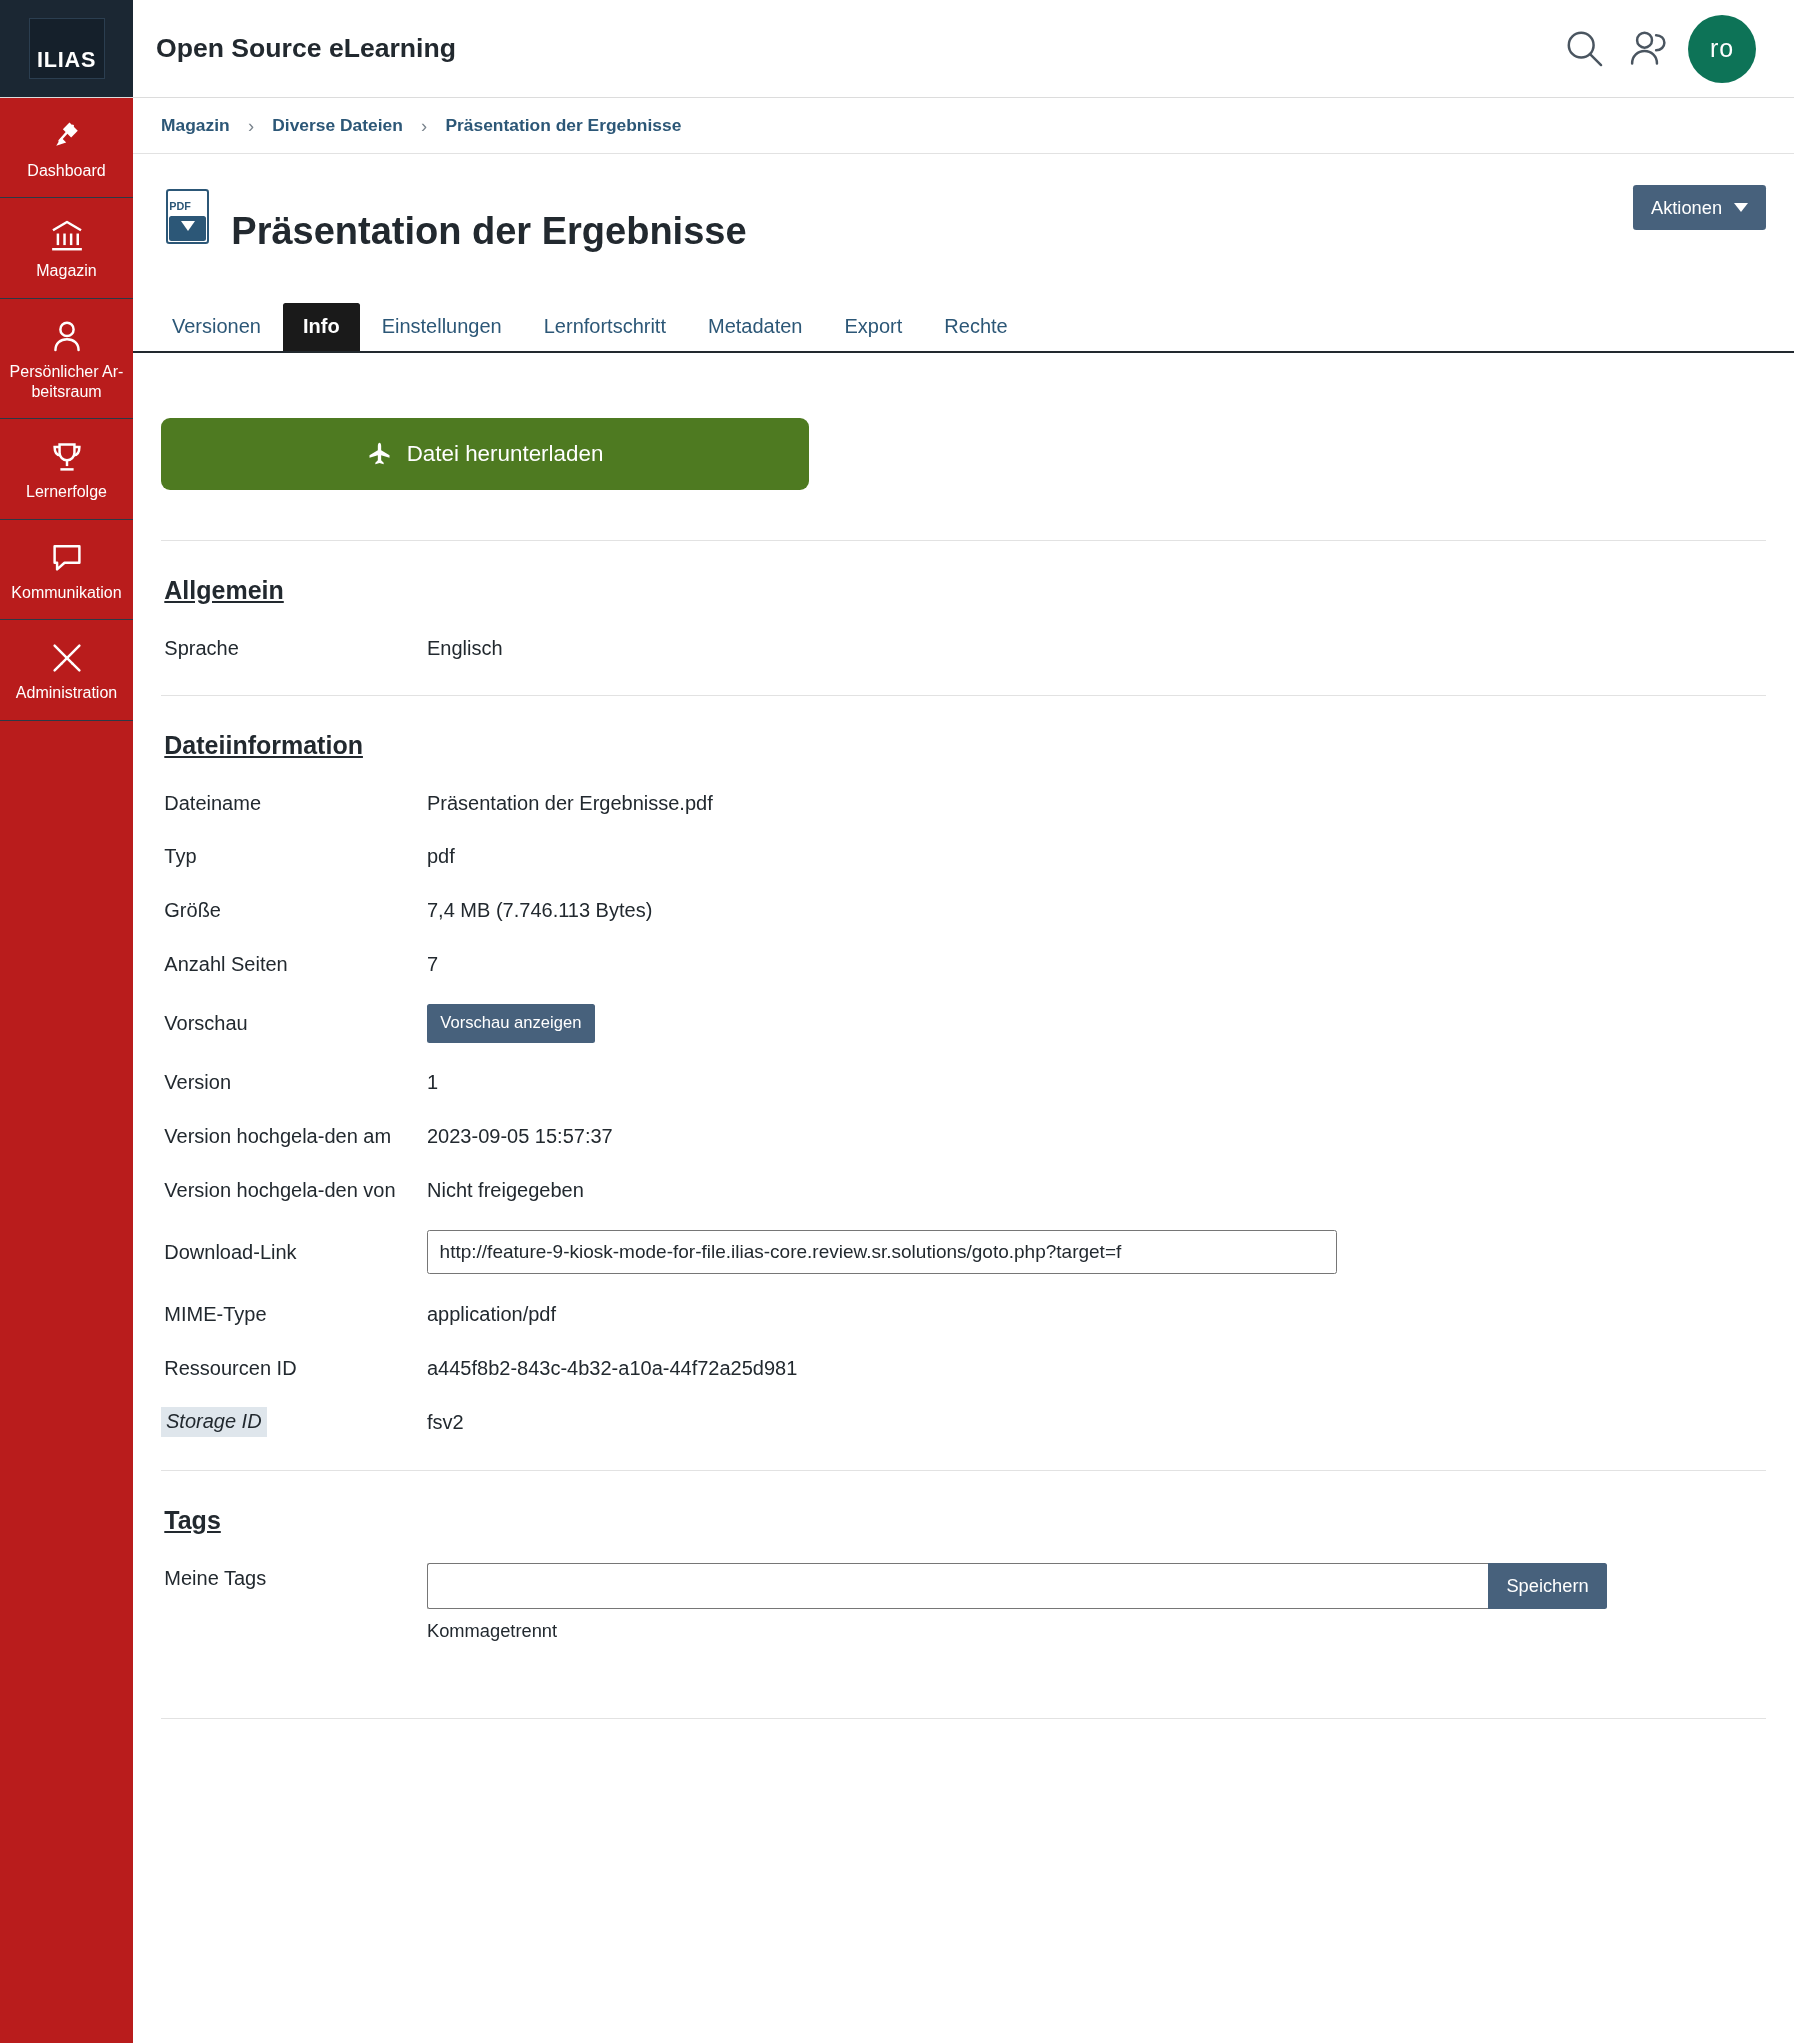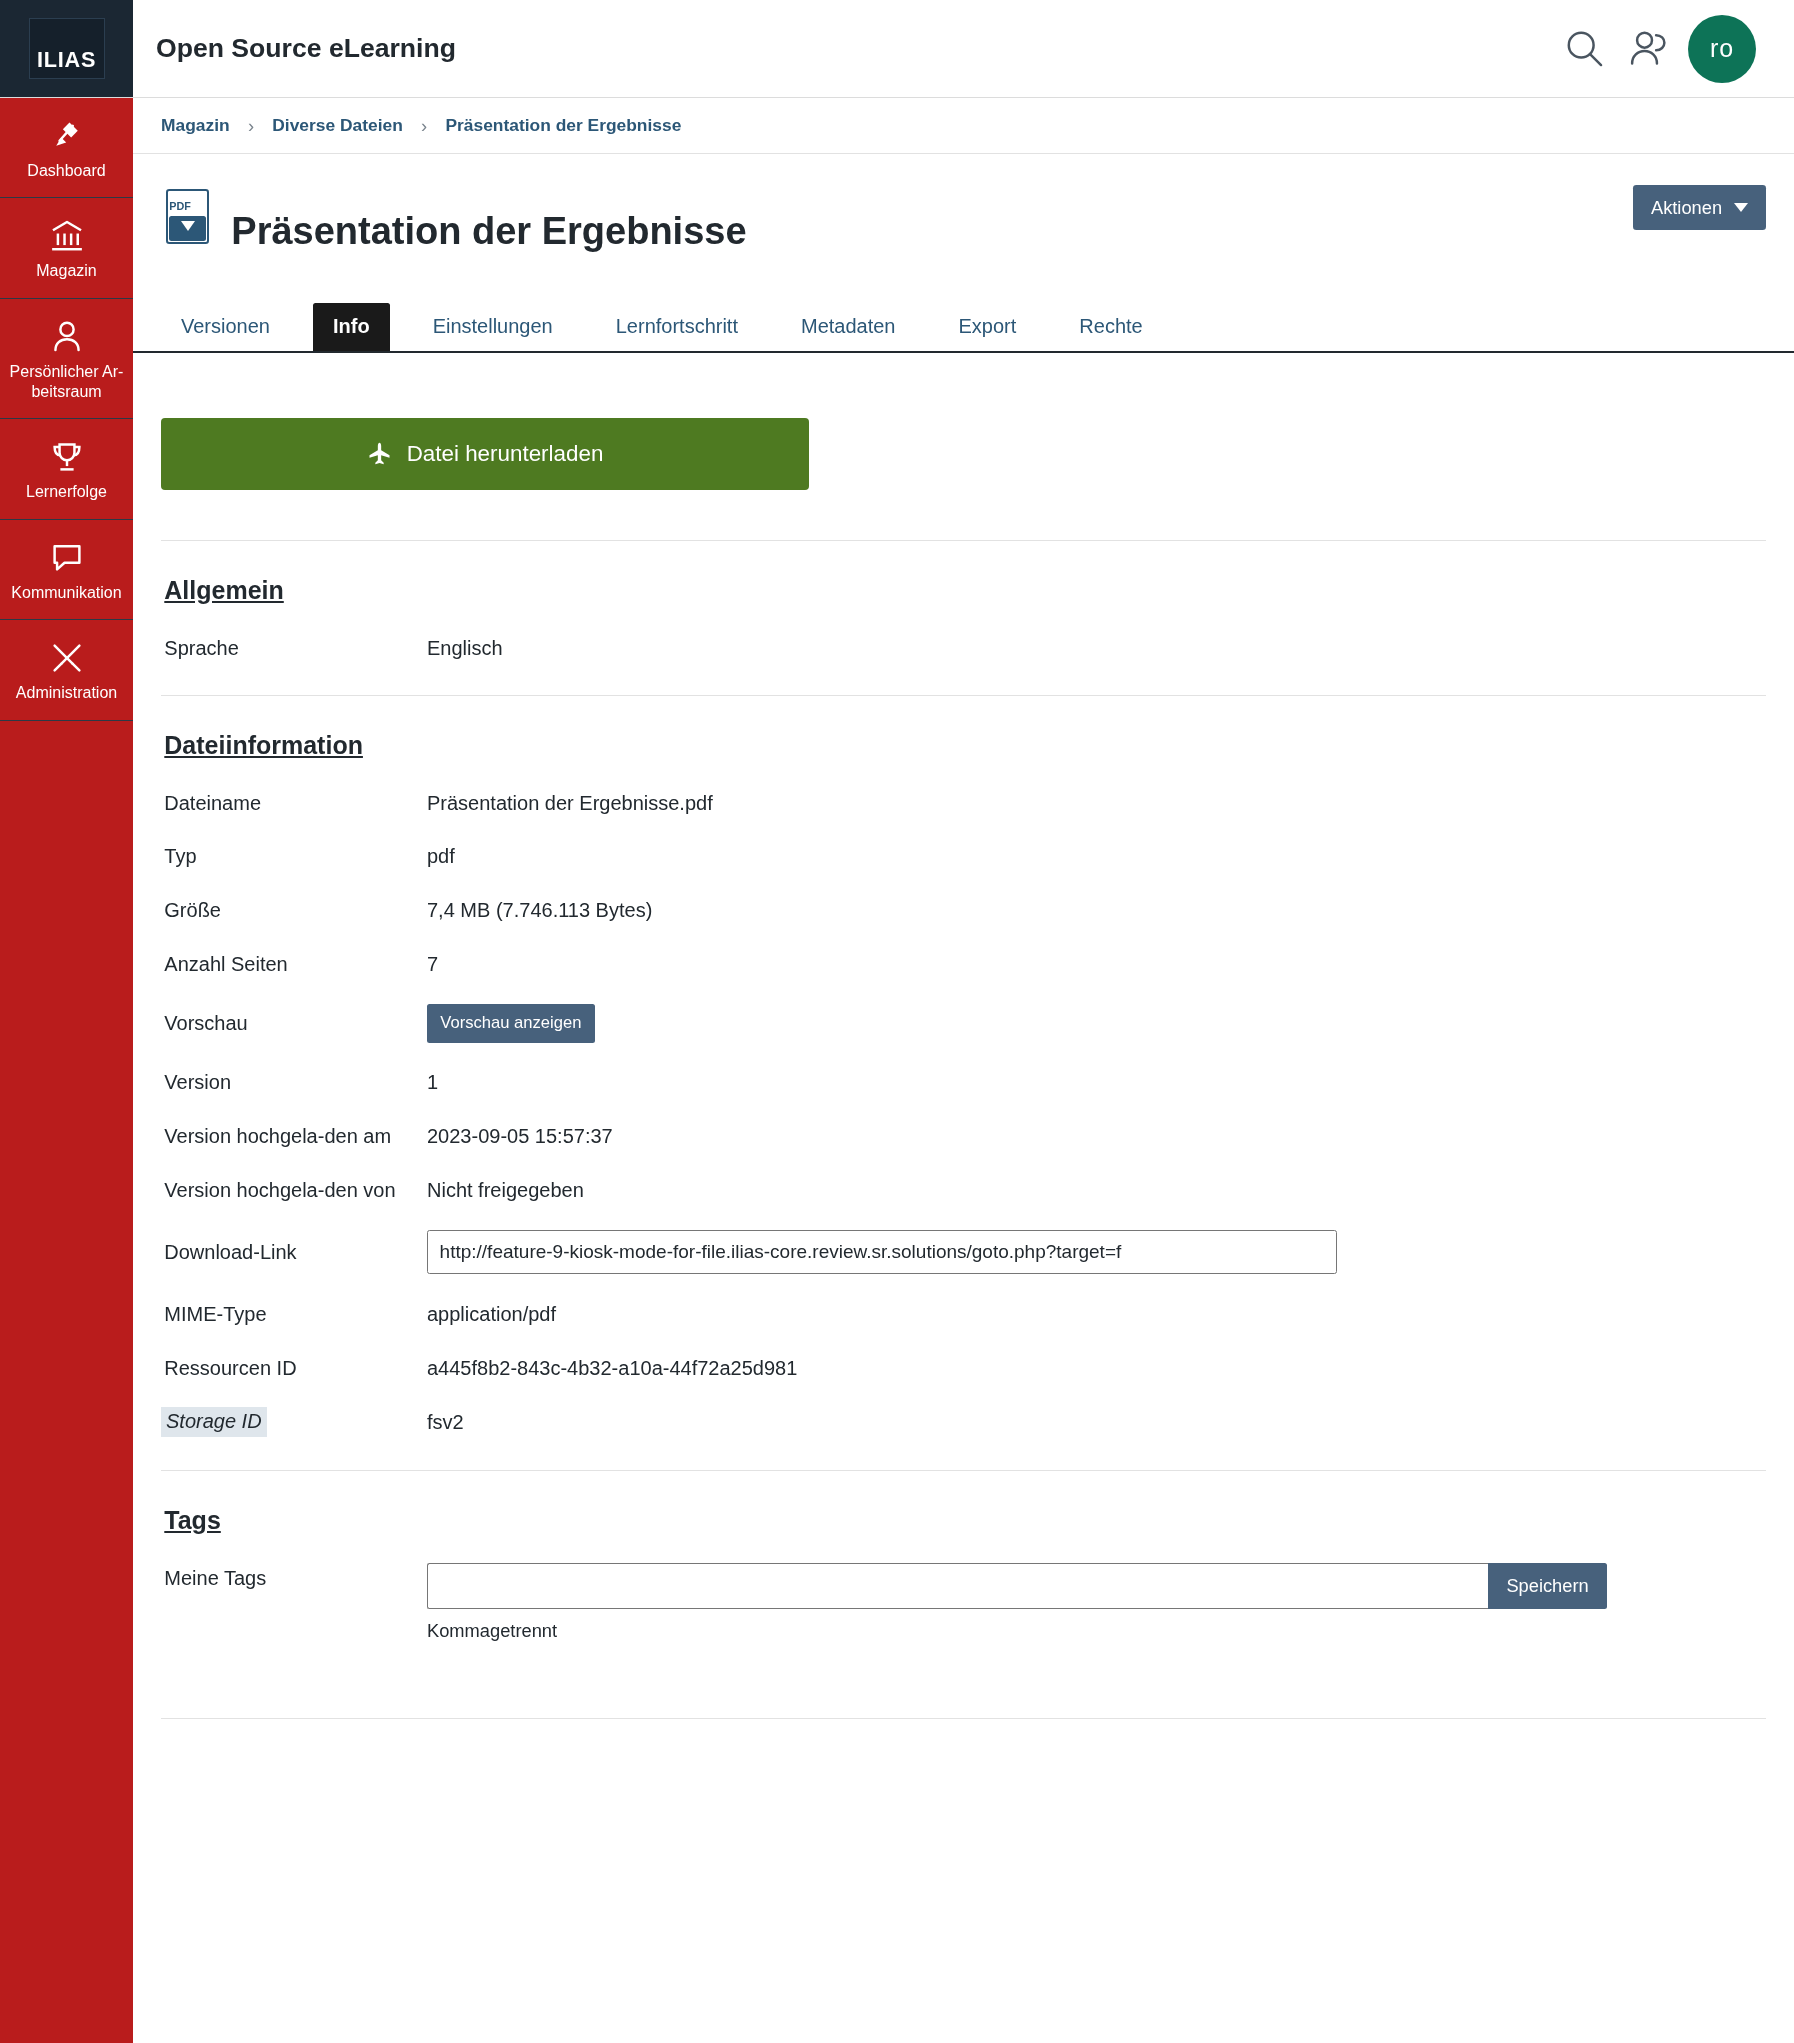--- a/index.html
+++ b/index.html
@@ -220,22 +220,22 @@
   .caret-down {
     width: 0; height: 0;
     border-left: 7.5px solid transparent;
     border-right: 7.5px solid transparent;
     border-top: 9.1px solid #ffffff;
   }
 
   .tabs {
     display: flex;
     align-items: flex-end;
-    gap: 23px;
-    padding: 25px 28px 0 28px;
+    gap: 2px;
+    padding: 25px 28px 0 19px;
     border-bottom: 2.5px solid #22292f;
     margin: 0 0 0 0;
   }
   .tab {
     font-size: 20px;
     color: #2c5777;
     padding: 11.6px 20px 13.3px 20px;
     cursor: pointer;
     white-space: nowrap;
   }
@@ -255,21 +255,21 @@
 
   .download-row {
     padding: 65px 0 50px 0;
     border-bottom: 0.8px solid #e2e2e2;
   }
   .download-btn {
     width: 648px;
     background: #4e7a21;
     color: #ffffff;
     border: none;
-    border-radius: 4px;
+    border-radius: 9px;
     font-family: inherit;
     font-size: 22.4px;
     padding: 23px 0;
     display: flex;
     align-items: center;
     justify-content: center;
     gap: 15px;
     cursor: pointer;
   }
 

